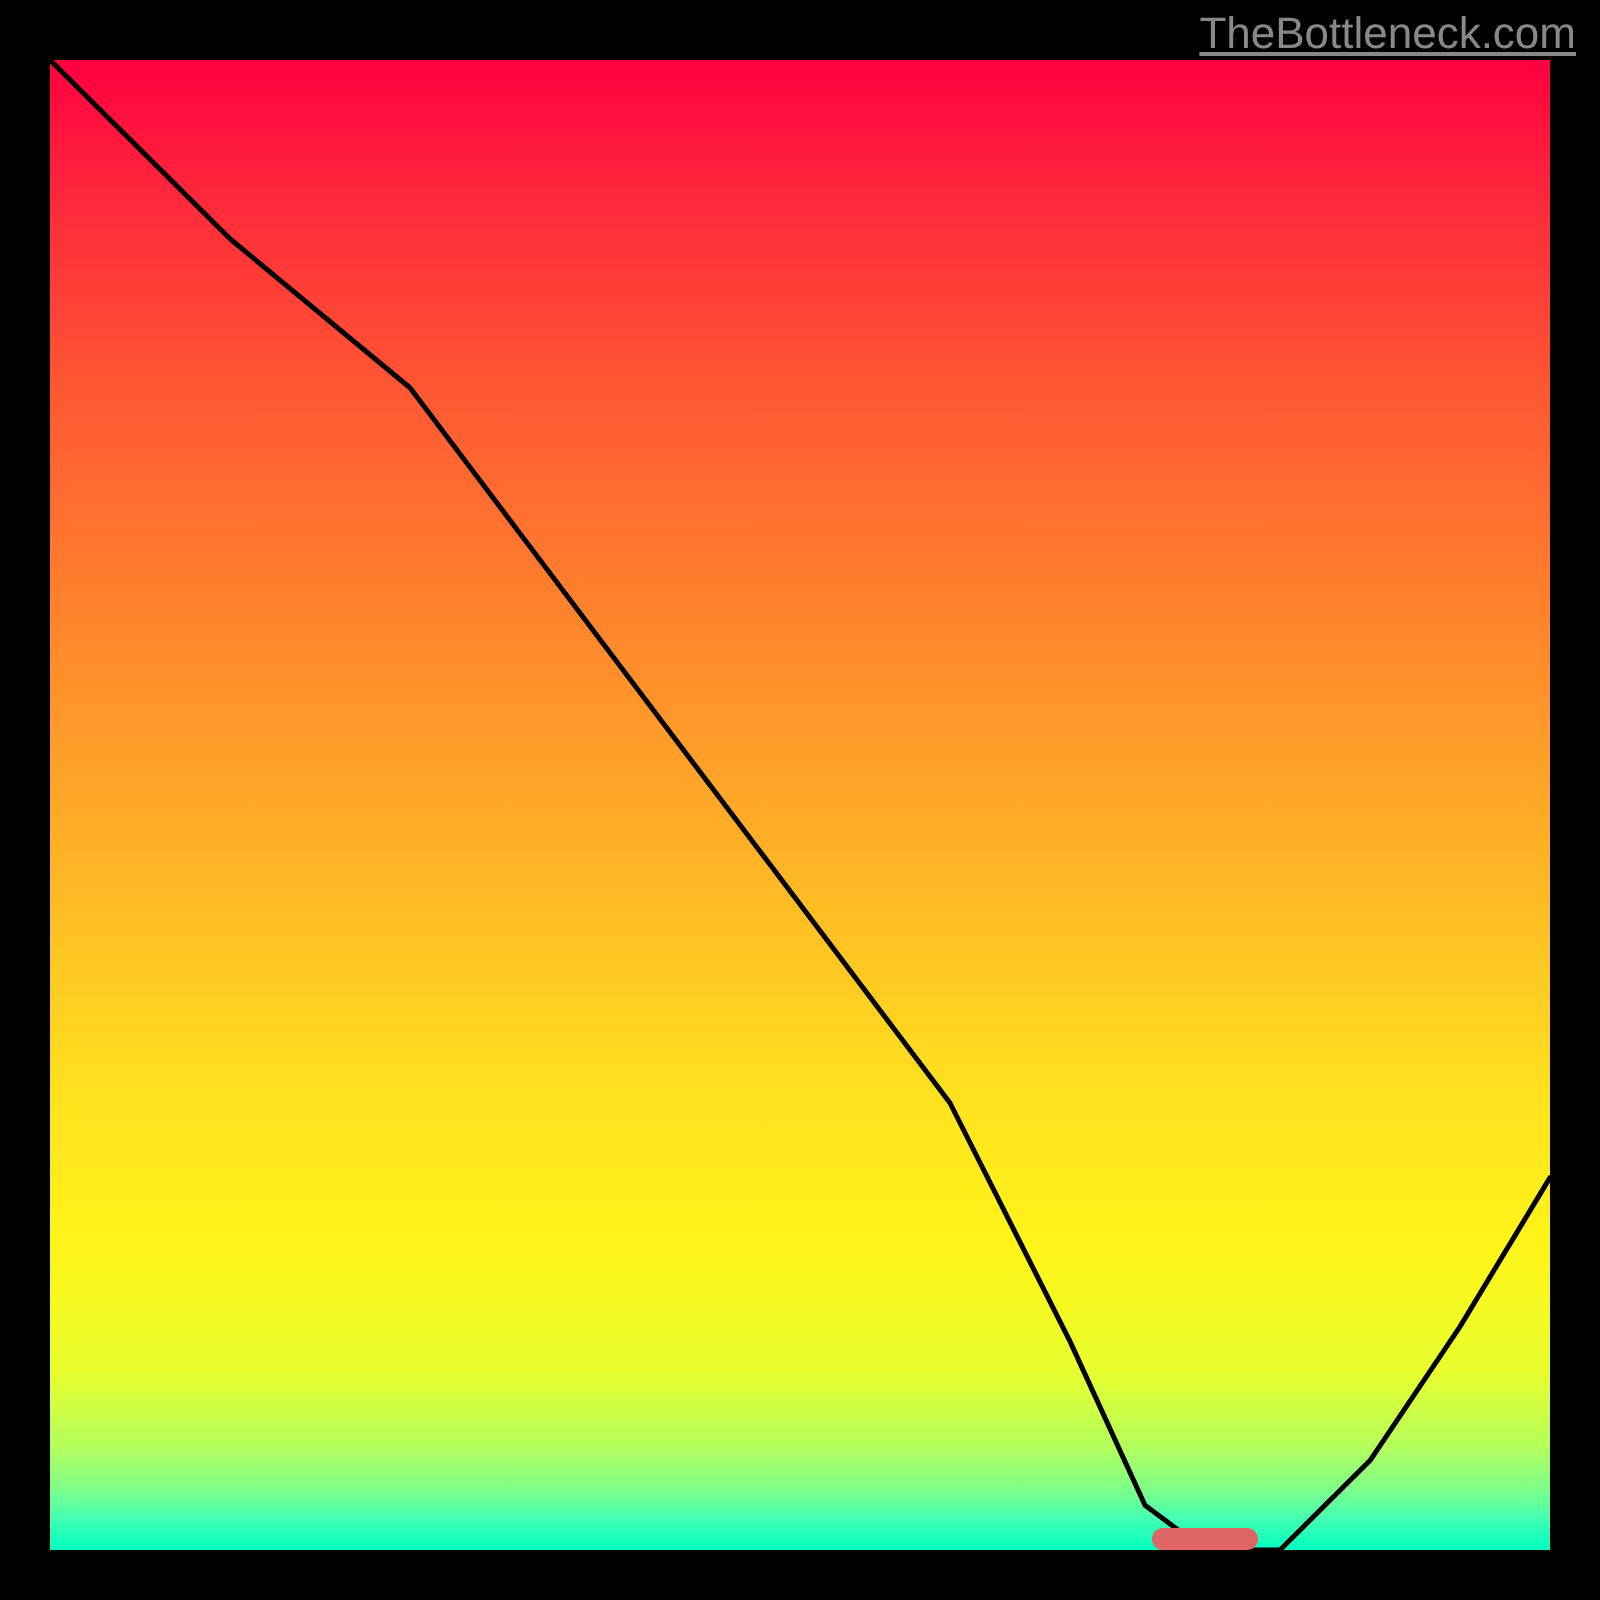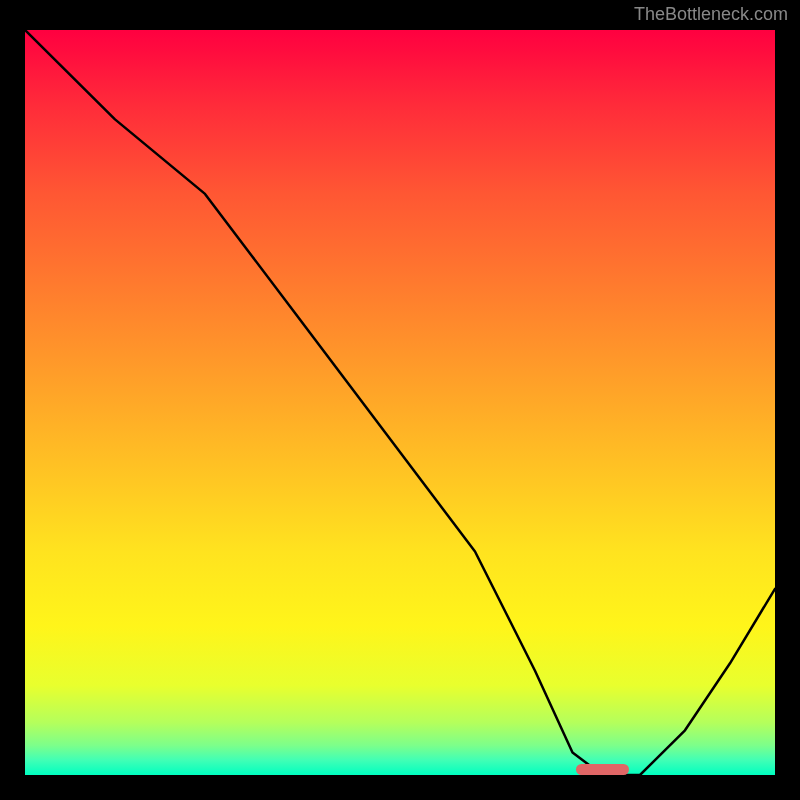--- a/index.html
+++ b/index.html
@@ -8,22 +8,23 @@
     height: 800px;
     background: #000;
     position: relative;
     font-family: Arial, sans-serif;
   }
   .watermark {
     position: absolute;
     top: 4px;
     right: 12px;
     color: #888;
-    font-size: 18px;
+    font-size: 22px;
     z-index: 10;
+    text-decoration: underline;
   }
   .plot-area {
     position: absolute;
     left: 25px;
     top: 30px;
     width: 750px;
     height: 745px;
     background: linear-gradient(to bottom,
       #ff0040 0%,
       #ff2b3a 10%,

